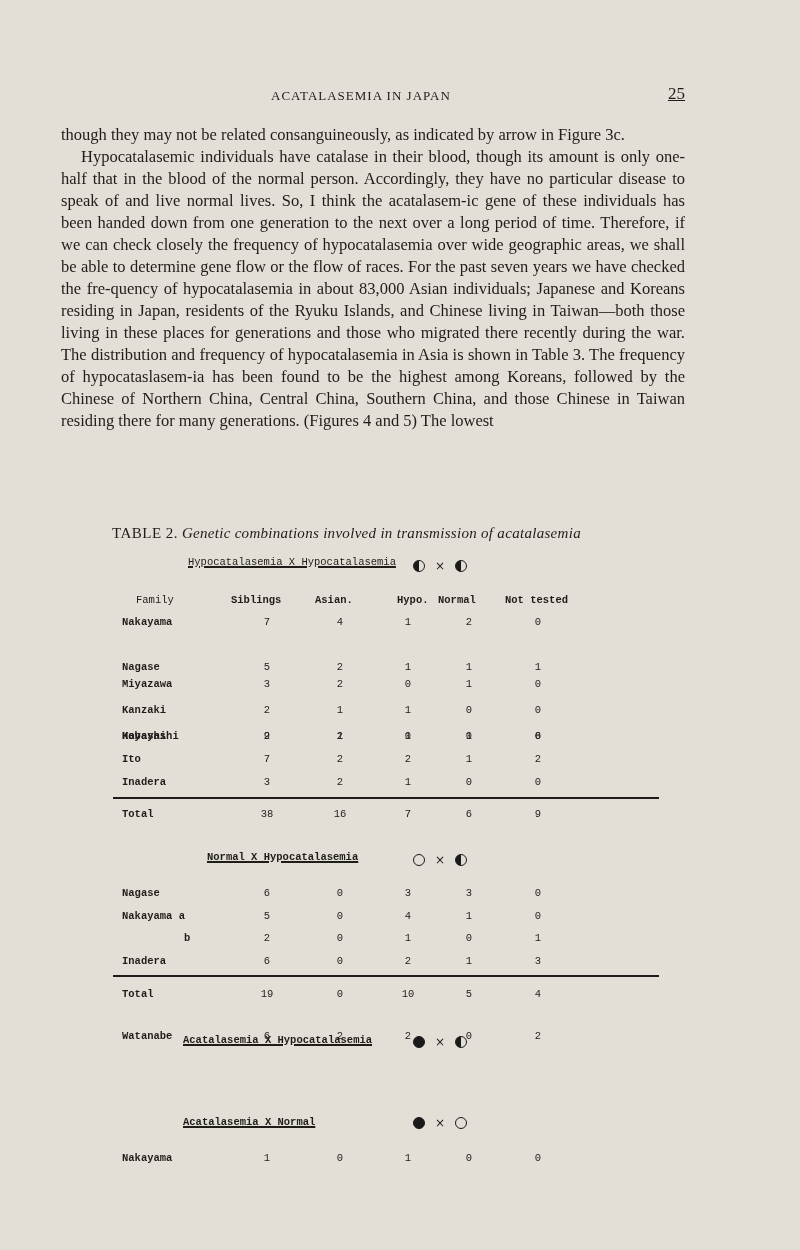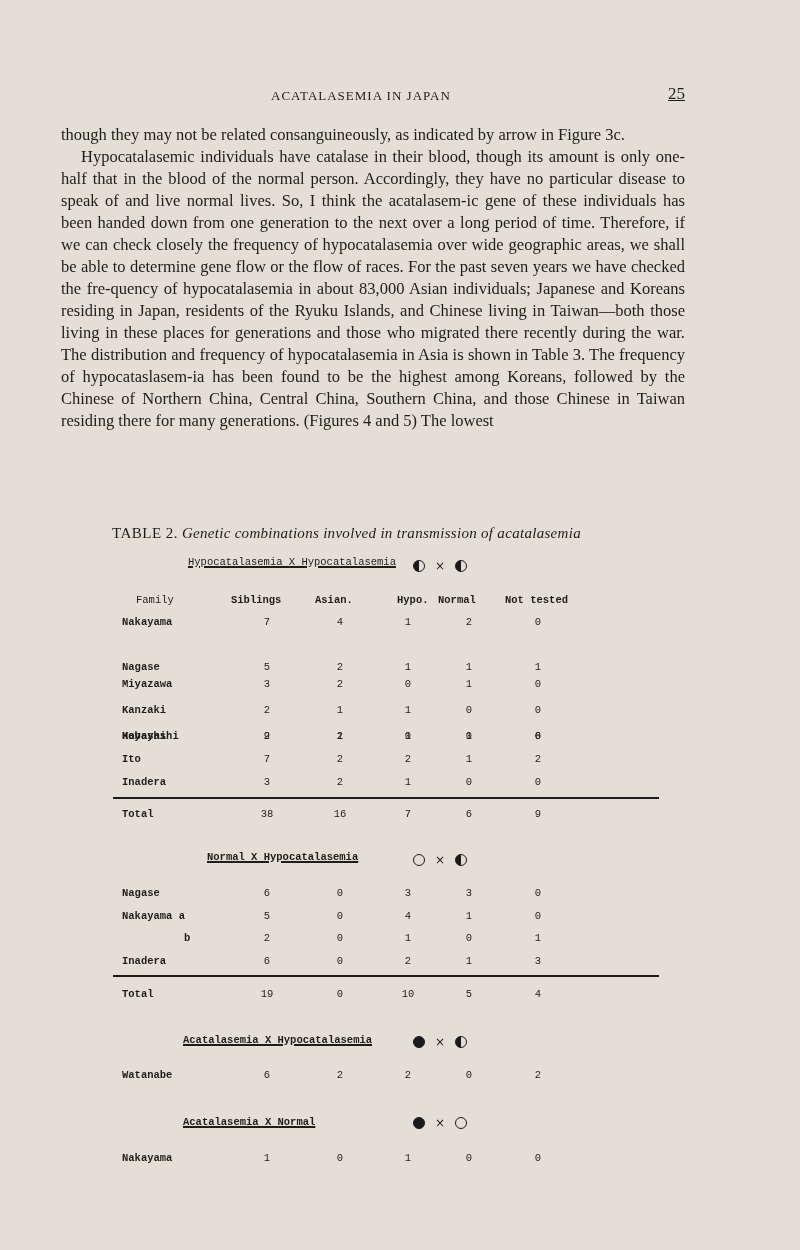--- a/index.html
+++ b/index.html
@@ -227,21 +227,21 @@
 
   <div class="sec-head tt" style="left:183px; top:1034px; font-weight:bold;">
     <span class="cross-title">Acatalasemia X Hypocatalasemia</span>
   </div>
   <div class="symbols" style="left:413px; top:1035px;">
     <span class="sym full"></span>
     <span class="times">×</span>
     <span class="sym half"></span>
   </div>
 
-  <div class="row tt" style="top:1069px;">
+  <div class="row tt" style="top:1030px;">
     <span class="cell fam">Watanabe</span>
     <span class="cell c1">6</span>
     <span class="cell c2">2</span>
     <span class="cell c3">2</span>
     <span class="cell c4">0</span>
     <span class="cell c5">2</span>
   </div>
 
   <div class="sec-head tt" style="left:183px; top:1116px; font-weight:bold;">
     <span class="cross-title">Acatalasemia X Normal</span>

